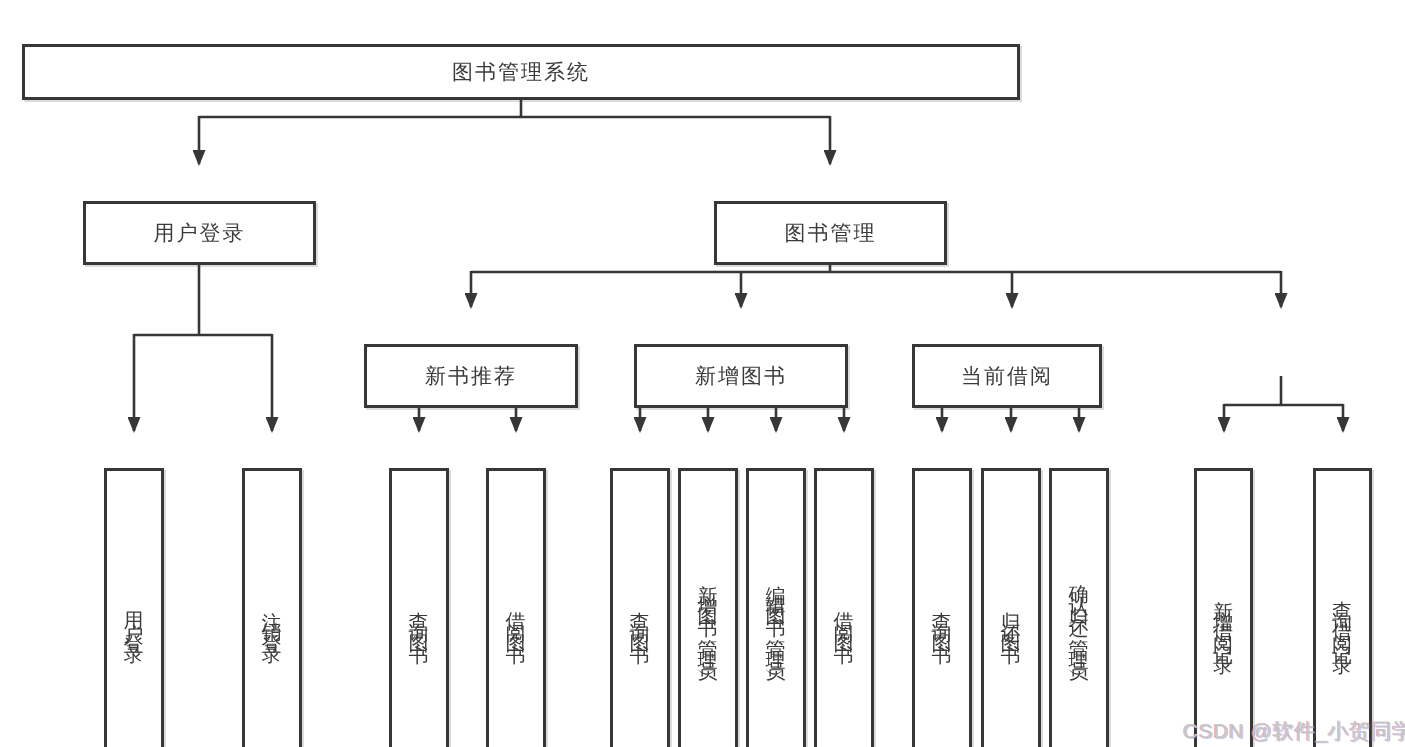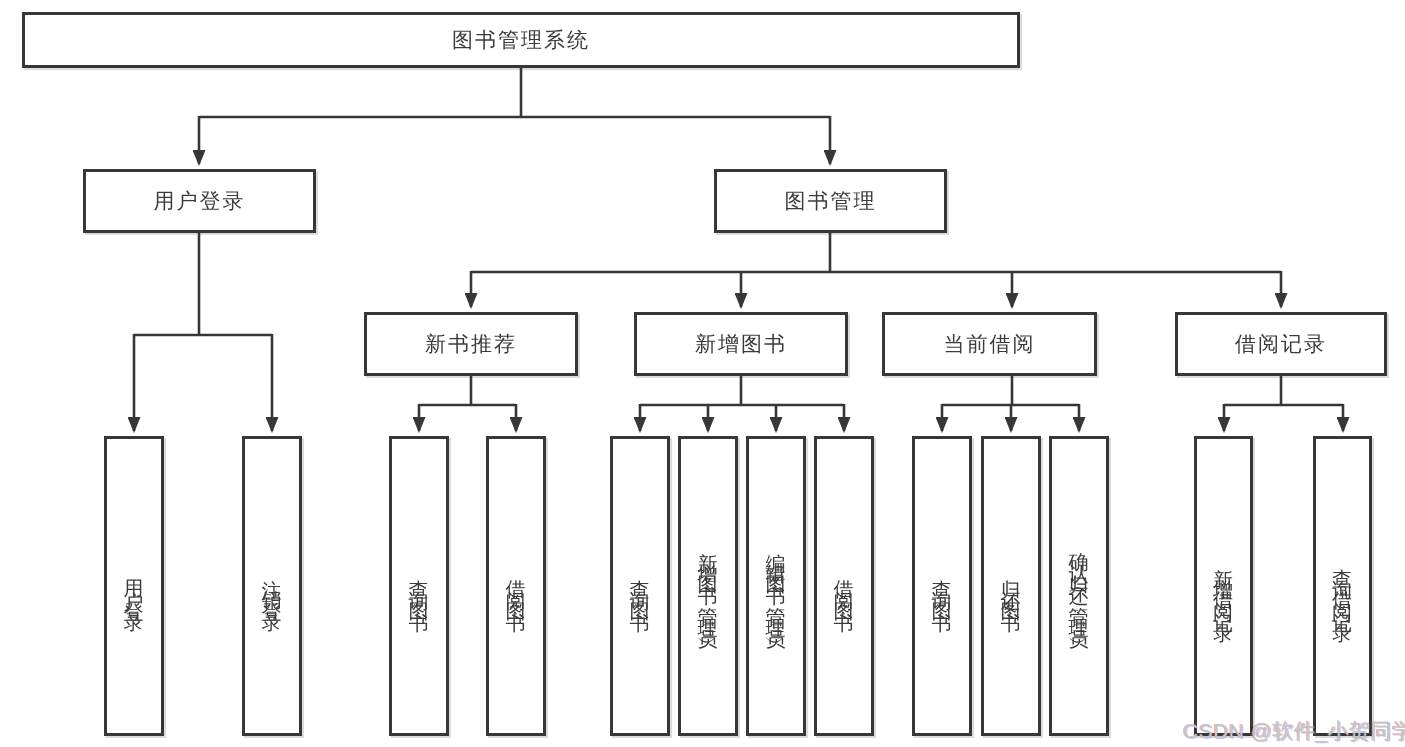--- a/index.html
+++ b/index.html
@@ -6,20 +6,21 @@
   .stage{
     position:relative;width:1405px;height:747px;background:#ffffff;overflow:hidden;
     font-family:"Liberation Sans","DejaVu Sans",sans-serif;
   }
   svg.wires{position:absolute;left:0;top:0;z-index:1;}
   .node{
     position:absolute;box-sizing:border-box;background:#ffffff;
     border:3px solid #373737;color:#3b3b3b;z-index:2;
     display:flex;align-items:center;justify-content:center;
     box-shadow:2px 2px 0 rgba(60,60,60,0.18);
+    margin-top:32px;
   }
   .h-node{font-size:21px;letter-spacing:2px;white-space:nowrap;}
   .v-node .vtxt{
     writing-mode:vertical-rl;text-orientation:mixed;
     font-size:20px;line-height:1;letter-spacing:11px;white-space:nowrap;
   }
   .watermark{
     position:absolute;z-index:3;font-size:21px;letter-spacing:0.5px;white-space:nowrap;
     color:#c7c7c7;
     text-shadow:-1px 0 0 rgba(222,120,120,0.55), 1px 1px 0 rgba(125,150,225,0.45);
@@ -90,25 +91,22 @@
   <div class="node h-node" style="left:364px;top:312px;width:214px;height:64px">
     <span>新书推荐</span>
   </div>
 
   <div class="node h-node" style="left:714px;top:169px;width:233px;height:64px">
     <span>图书管理</span>
   </div>
   <div class="node h-node" style="left:634px;top:312px;width:214px;height:64px">
     <span>新增图书</span>
   </div>
-  <div class="node h-node" style="left:882px;top:312px;width:215px;height:64px">
+  <div class="node h-node" style="left:912px;top:312px;width:190px;height:64px">
     <span>当前借阅</span>
-  </div>
-  <div class="node h-node" style="left:1175px;top:312px;width:212px;height:64px">
-    <span>借阅记录</span>
   </div>
 
   <div class="node v-node" style="left:104px;top:436px;width:60px;height:300px">
     <span class="vtxt">用户登录</span>
   </div>
   <div class="node v-node" style="left:242px;top:436px;width:60px;height:300px">
     <span class="vtxt">注销登录</span>
   </div>
 
   <div class="node v-node" style="left:389px;top:436px;width:60px;height:300px">

